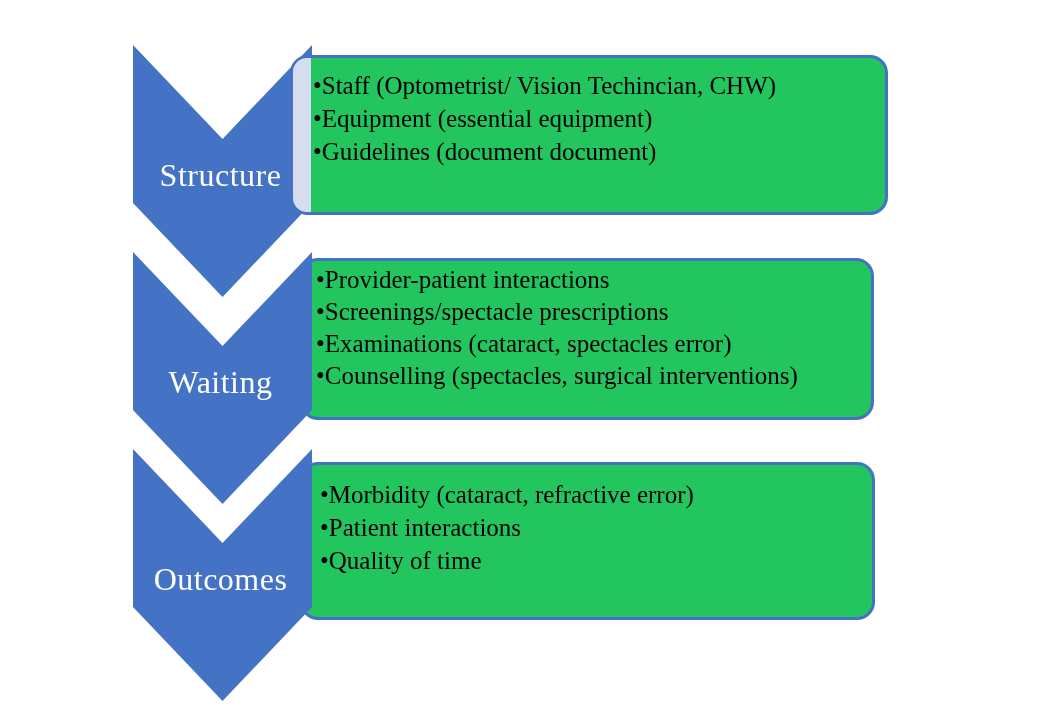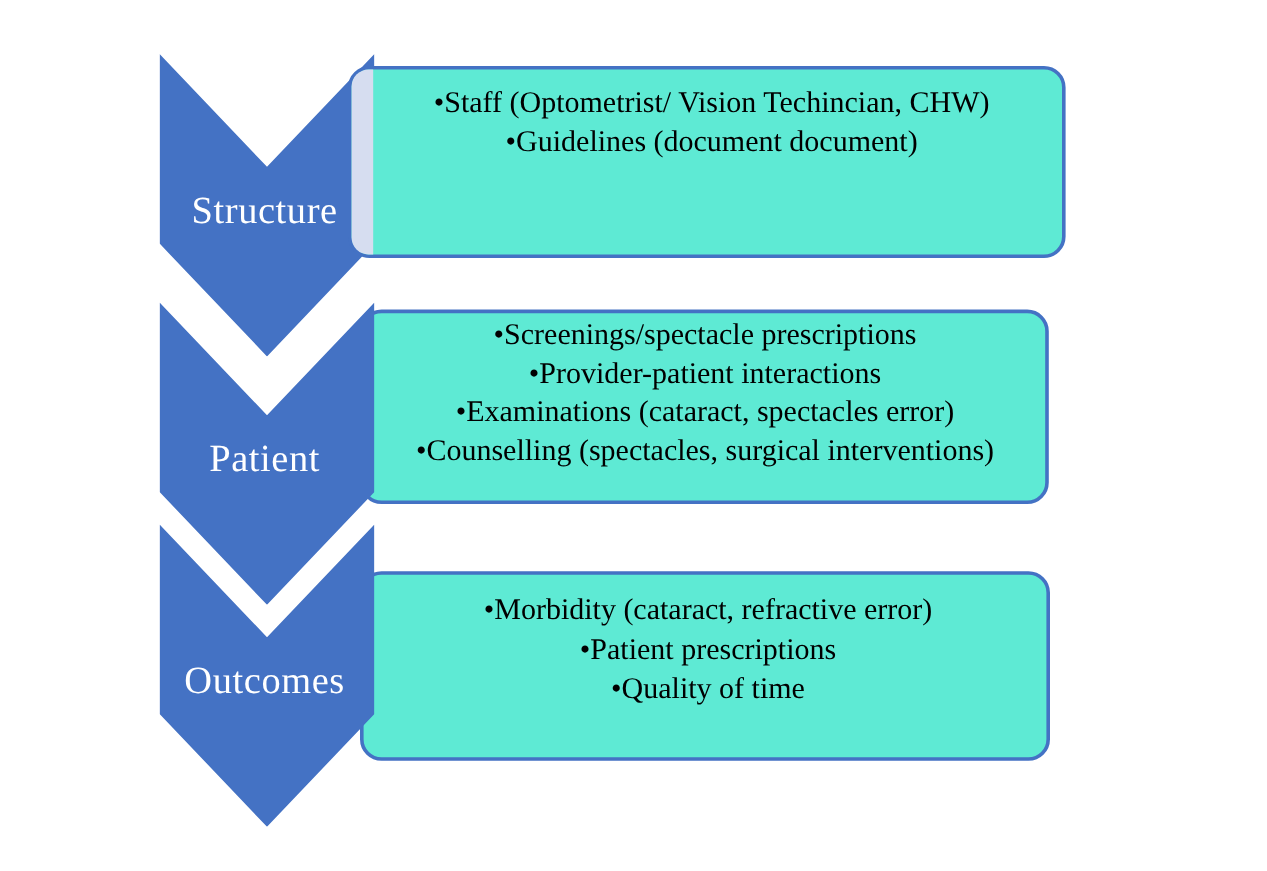--- a/index.html
+++ b/index.html
@@ -10,38 +10,37 @@
   }
   .canvas {
     position: relative; width: 1056px; height: 726px; background: #ffffff;
   }
 
   
   .chevron { position: absolute; left: 133px; width: 179px; height: 252px; }
   .chevron svg { position: absolute; inset: 0; width: 100%; height: 100%; display: block; color: var(--chevron-color, #4472C4); }
   .c1 { top: 45px;  z-index: 1; }
   .c2 { top: 252px; z-index: 3; }
-  .c3 { top: 437px; z-index: 3; }
+  .c3 { top: 449px; z-index: 3; }
   .chevron-label {
     position: absolute; top: 130px; left: -4px; right: 0;
     transform: translateY(-50%);
     text-align: center; color: var(--label-color, #ffffff);
     font-size: 32px; letter-spacing: 0.5px; white-space: nowrap;
   }
 
   
   .box {
-    position: absolute; background: #5eead4;
+    position: absolute; background: #22c55e;
     border: 3px solid var(--border-color, #4472C4);
     border-radius: 18px;
-    text-align: center;
   }
   .b1 { left: 290px; top: 55px;  width: 598px; height: 160px; z-index: 2; }
   .b2 { left: 300px; top: 258px; width: 574px; height: 162px; z-index: 1; }
-  .b3 { left: 300px; top: 476px; width: 575px; height: 158px; z-index: 1; }
+  .b3 { left: 300px; top: 462px; width: 575px; height: 158px; z-index: 1; }
 
   .strip {
     position: absolute; left: 0; top: 0; bottom: 0; width: 18px;
     background: var(--strip-color, #D6DDF0);
     border-radius: 14px 0 0 14px;
   }
 
   .box ul { list-style: none; position: relative; }
   .b1 ul { margin: 11px 12px 0 20px; }
   .b2 ul { margin: 3px 12px 0 13px; }
@@ -62,43 +61,44 @@
   <div class="chevron c1">
     <svg viewBox="0 0 179 252" preserveAspectRatio="none" aria-hidden="true">
       <polygon points="0,0 89.5,94 179,0 179,158 89.5,252 0,158" fill="currentColor"></polygon>
     </svg>
     <div class="chevron-label">Structure</div>
   </div>
   <div class="box b1">
     <div class="strip"></div>
     <ul>
       <li>Staff (Optometrist/ Vision Techincian, CHW)</li>
+      <li>Equipment (essential equipment)</li>
       <li>Guidelines (document document)</li>
     </ul>
   </div>
 
   <div class="box b2">
     <ul>
+      <li>Provider-patient interactions</li>
       <li>Screenings/spectacle prescriptions</li>
-      <li>Provider-patient interactions</li>
       <li>Examinations (cataract, spectacles error)</li>
       <li>Counselling (spectacles, surgical interventions)</li>
     </ul>
   </div>
   <div class="chevron c2">
     <svg viewBox="0 0 179 252" preserveAspectRatio="none" aria-hidden="true">
       <polygon points="0,0 89.5,94 179,0 179,158 89.5,252 0,158" fill="currentColor"></polygon>
     </svg>
-    <div class="chevron-label">Patient</div>
+    <div class="chevron-label">Waiting</div>
   </div>
 
   <div class="box b3">
     <ul>
       <li>Morbidity (cataract, refractive error)</li>
-      <li>Patient prescriptions</li>
+      <li>Patient interactions</li>
       <li>Quality of time</li>
     </ul>
   </div>
   <div class="chevron c3">
     <svg viewBox="0 0 179 252" preserveAspectRatio="none" aria-hidden="true">
       <polygon points="0,0 89.5,94 179,0 179,158 89.5,252 0,158" fill="currentColor"></polygon>
     </svg>
     <div class="chevron-label">Outcomes</div>
   </div>
 

